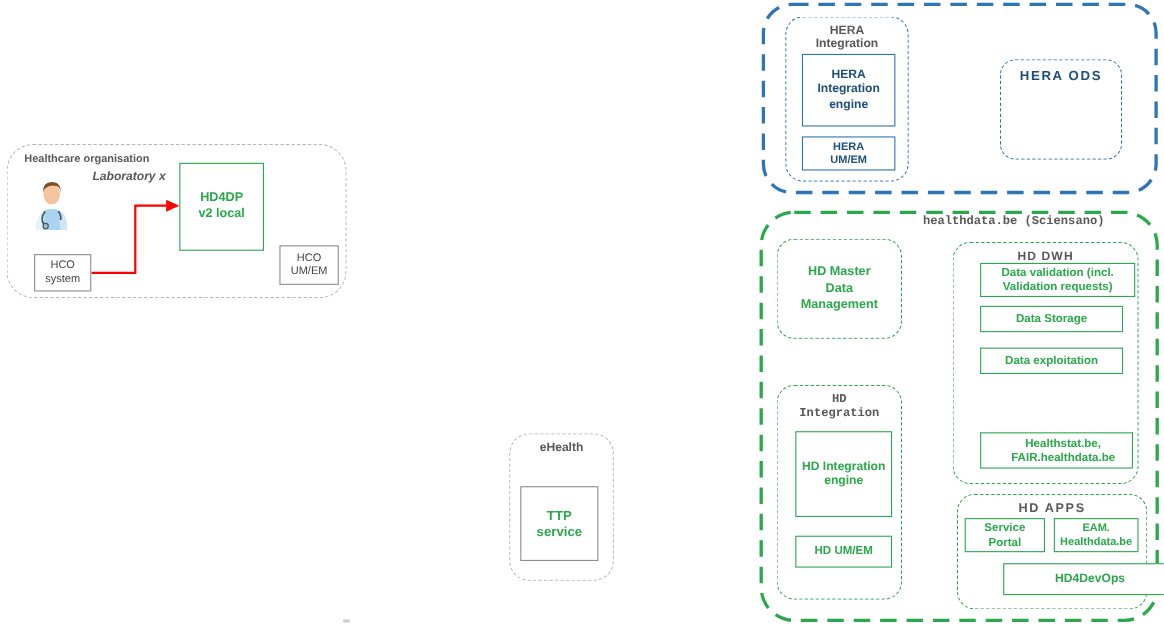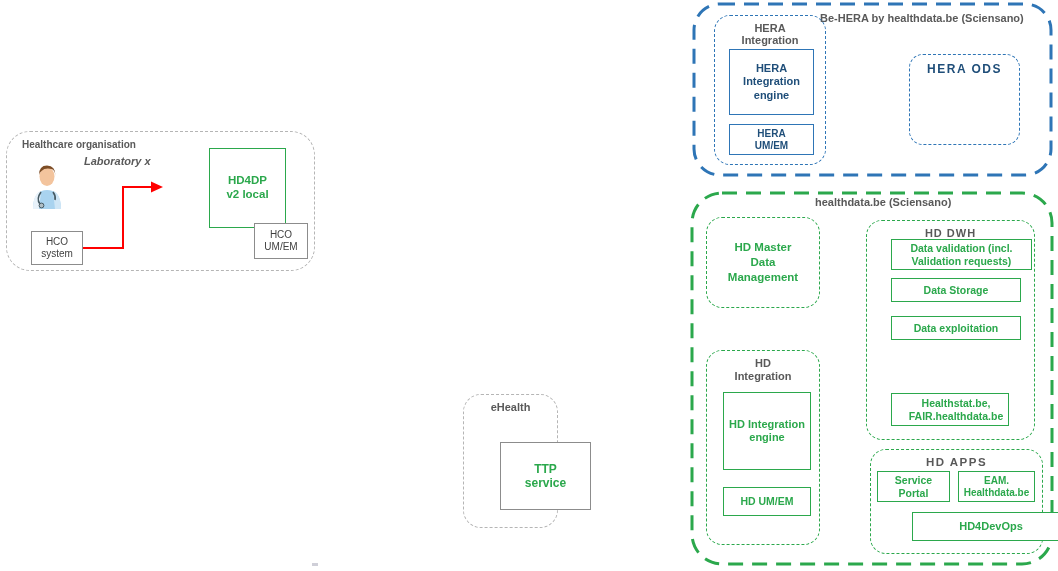--- a/index.html
+++ b/index.html
@@ -59,81 +59,80 @@
     <path d="M11 13 Q11 3.5 19 3.5 Q27.5 3.5 27.5 14 Q27 8 23.5 7 Q17 5.5 13.5 9 Q11.5 10.5 11 13 Z" fill="#7d4d26"></path>
     <path d="M13 30 q-5 7 -1 12" fill="none" stroke="#455a64" stroke-width="1.6"></path>
     <circle cx="13.5" cy="43.5" r="2.4" fill="#b0bec5" stroke="#455a64" stroke-width="1"></circle>
     <path d="M25 30 q3 4 2 8" fill="none" stroke="#455a64" stroke-width="1.6"></path>
   </svg>
 
   <div class="abs box gray-solid" style="left:31px;top:231px;width:52px;height:34px;font-size:10px;">
       <span>HCO
 system</span>
     </div>
-  <div class="abs box green-solid" style="left:163px;top:148px;width:77px;height:80px;font-size:11.5px;margin-left:46px;">
+  <div class="abs box green-solid" style="left:163px;top:148px;width:77px;height:80px;font-size:11.5px;">
       <span>HD4DP
 v2 local</span>
     </div>
   <div class="abs box gray-solid" style="left:254px;top:223px;width:54px;height:36px;font-size:10px;">
       <span>HCO
 UM/EM</span>
     </div>
 
   <div class="group gray-dash" style="left:463px;top:394px;width:95px;height:134px;border-radius:18px;"></div>
   <div class="abs title" style="left:463px;top:401px;width:95px;font-size:11px;">eHealth</div>
-  <div class="abs box gray-solid" style="left:500px;top:442px;width:91px;height:68px;">
+  <div class="abs box gray-solid" style="left:473px;top:442px;width:71px;height:68px;">
       <span style="color:var(--green);font-weight:bold;font-size:12px;">TTP
 service</span>
     </div>
 
-  <div class="abs title" style="left:820px;top:12px;font-size:11px;white-space:nowrap;">Be-HERA by healthdata.be (Sciensano)</div>
 
   <div class="group blue-dash" style="left:714px;top:15px;width:112px;height:150px;border-radius:16px;"></div>
   <div class="abs title" style="left:714px;top:22px;width:112px;font-size:11px;line-height:1.1;">HERA
 Integration</div>
   <div class="abs box blue-solid" style="left:729px;top:49px;width:85px;height:66px;font-size:11px;">
       <span>HERA
 Integration
 engine</span>
     </div>
   <div class="abs box blue-solid" style="left:729px;top:124px;width:85px;height:31px;font-size:10px;">
       <span>HERA
 UM/EM</span>
     </div>
 
   <div class="group blue-dash" style="left:909px;top:54px;width:111px;height:91px;border-radius:14px;"></div>
   <div class="abs" style="left:909px;top:62px;width:111px;text-align:center;font-size:12px;font-weight:bold;letter-spacing:1.5px;color:var(--navy);">HERA ODS</div>
 
-  <div class="abs title" style="left:815px;top:196px;font-size:11px;white-space:nowrap;">healthdata.be (Sciensano)</div>
+  <div class="abs title" style="left:839px;top:196px;font-size:11px;white-space:nowrap;font-family:Liberation Mono, monospace;">healthdata.be (Sciensano)</div>
 
   <div class="abs box green-dash" style="left:706px;top:217px;width:114px;height:91px;border-radius:16px;">
       <span style="color:var(--green);font-weight:bold;font-size:11.5px;line-height:1.3;">HD Master
 Data
 Management</span>
     </div>
 
   <div class="group green-dash" style="left:866px;top:220px;width:169px;height:220px;border-radius:16px;"></div>
   <div class="abs title" style="left:866px;top:227px;width:169px;font-size:11px;letter-spacing:1px;">HD DWH</div>
   <div class="abs box green-solid" style="left:891px;top:239px;width:141px;height:31px;font-size:10.5px;">
       <span>Data validation (incl.
 Validation requests)</span>
     </div>
   <div class="abs box green-solid" style="left:891px;top:278px;width:130px;height:24px;font-size:10.5px;">
       <span>Data Storage</span>
     </div>
   <div class="abs box green-solid" style="left:891px;top:316px;width:130px;height:24px;font-size:10.5px;text-align:center;">
       <span>Data exploitation</span>
     </div>
-  <div class="abs box green-solid" style="left:891px;top:393px;width:118px;height:33px;font-size:10.5px;padding-left:12px;">
+  <div class="abs box green-solid" style="left:891px;top:393px;width:139px;height:33px;font-size:10.5px;padding-left:12px;">
       <span>Healthstat.be,
 FAIR.healthdata.be</span>
     </div>
 
   <div class="group green-dash" style="left:706px;top:350px;width:114px;height:195px;border-radius:16px;"></div>
-  <div class="abs title" style="left:706px;top:357px;width:114px;font-size:11px;line-height:1.15;">HD
+  <div class="abs title" style="left:706px;top:357px;width:114px;font-size:11px;line-height:1.15;font-family:Liberation Mono, monospace;">HD
 Integration</div>
   <div class="abs box green-solid" style="left:723px;top:392px;width:88px;height:78px;font-size:11px;">
       <span>HD Integration
 engine</span>
     </div>
   <div class="abs box green-solid" style="left:723px;top:487px;width:88px;height:29px;font-size:10.5px;">
       <span>HD UM/EM</span>
     </div>
 
   <div class="group green-dash" style="left:870px;top:449px;width:173px;height:105px;border-radius:16px;"></div>

